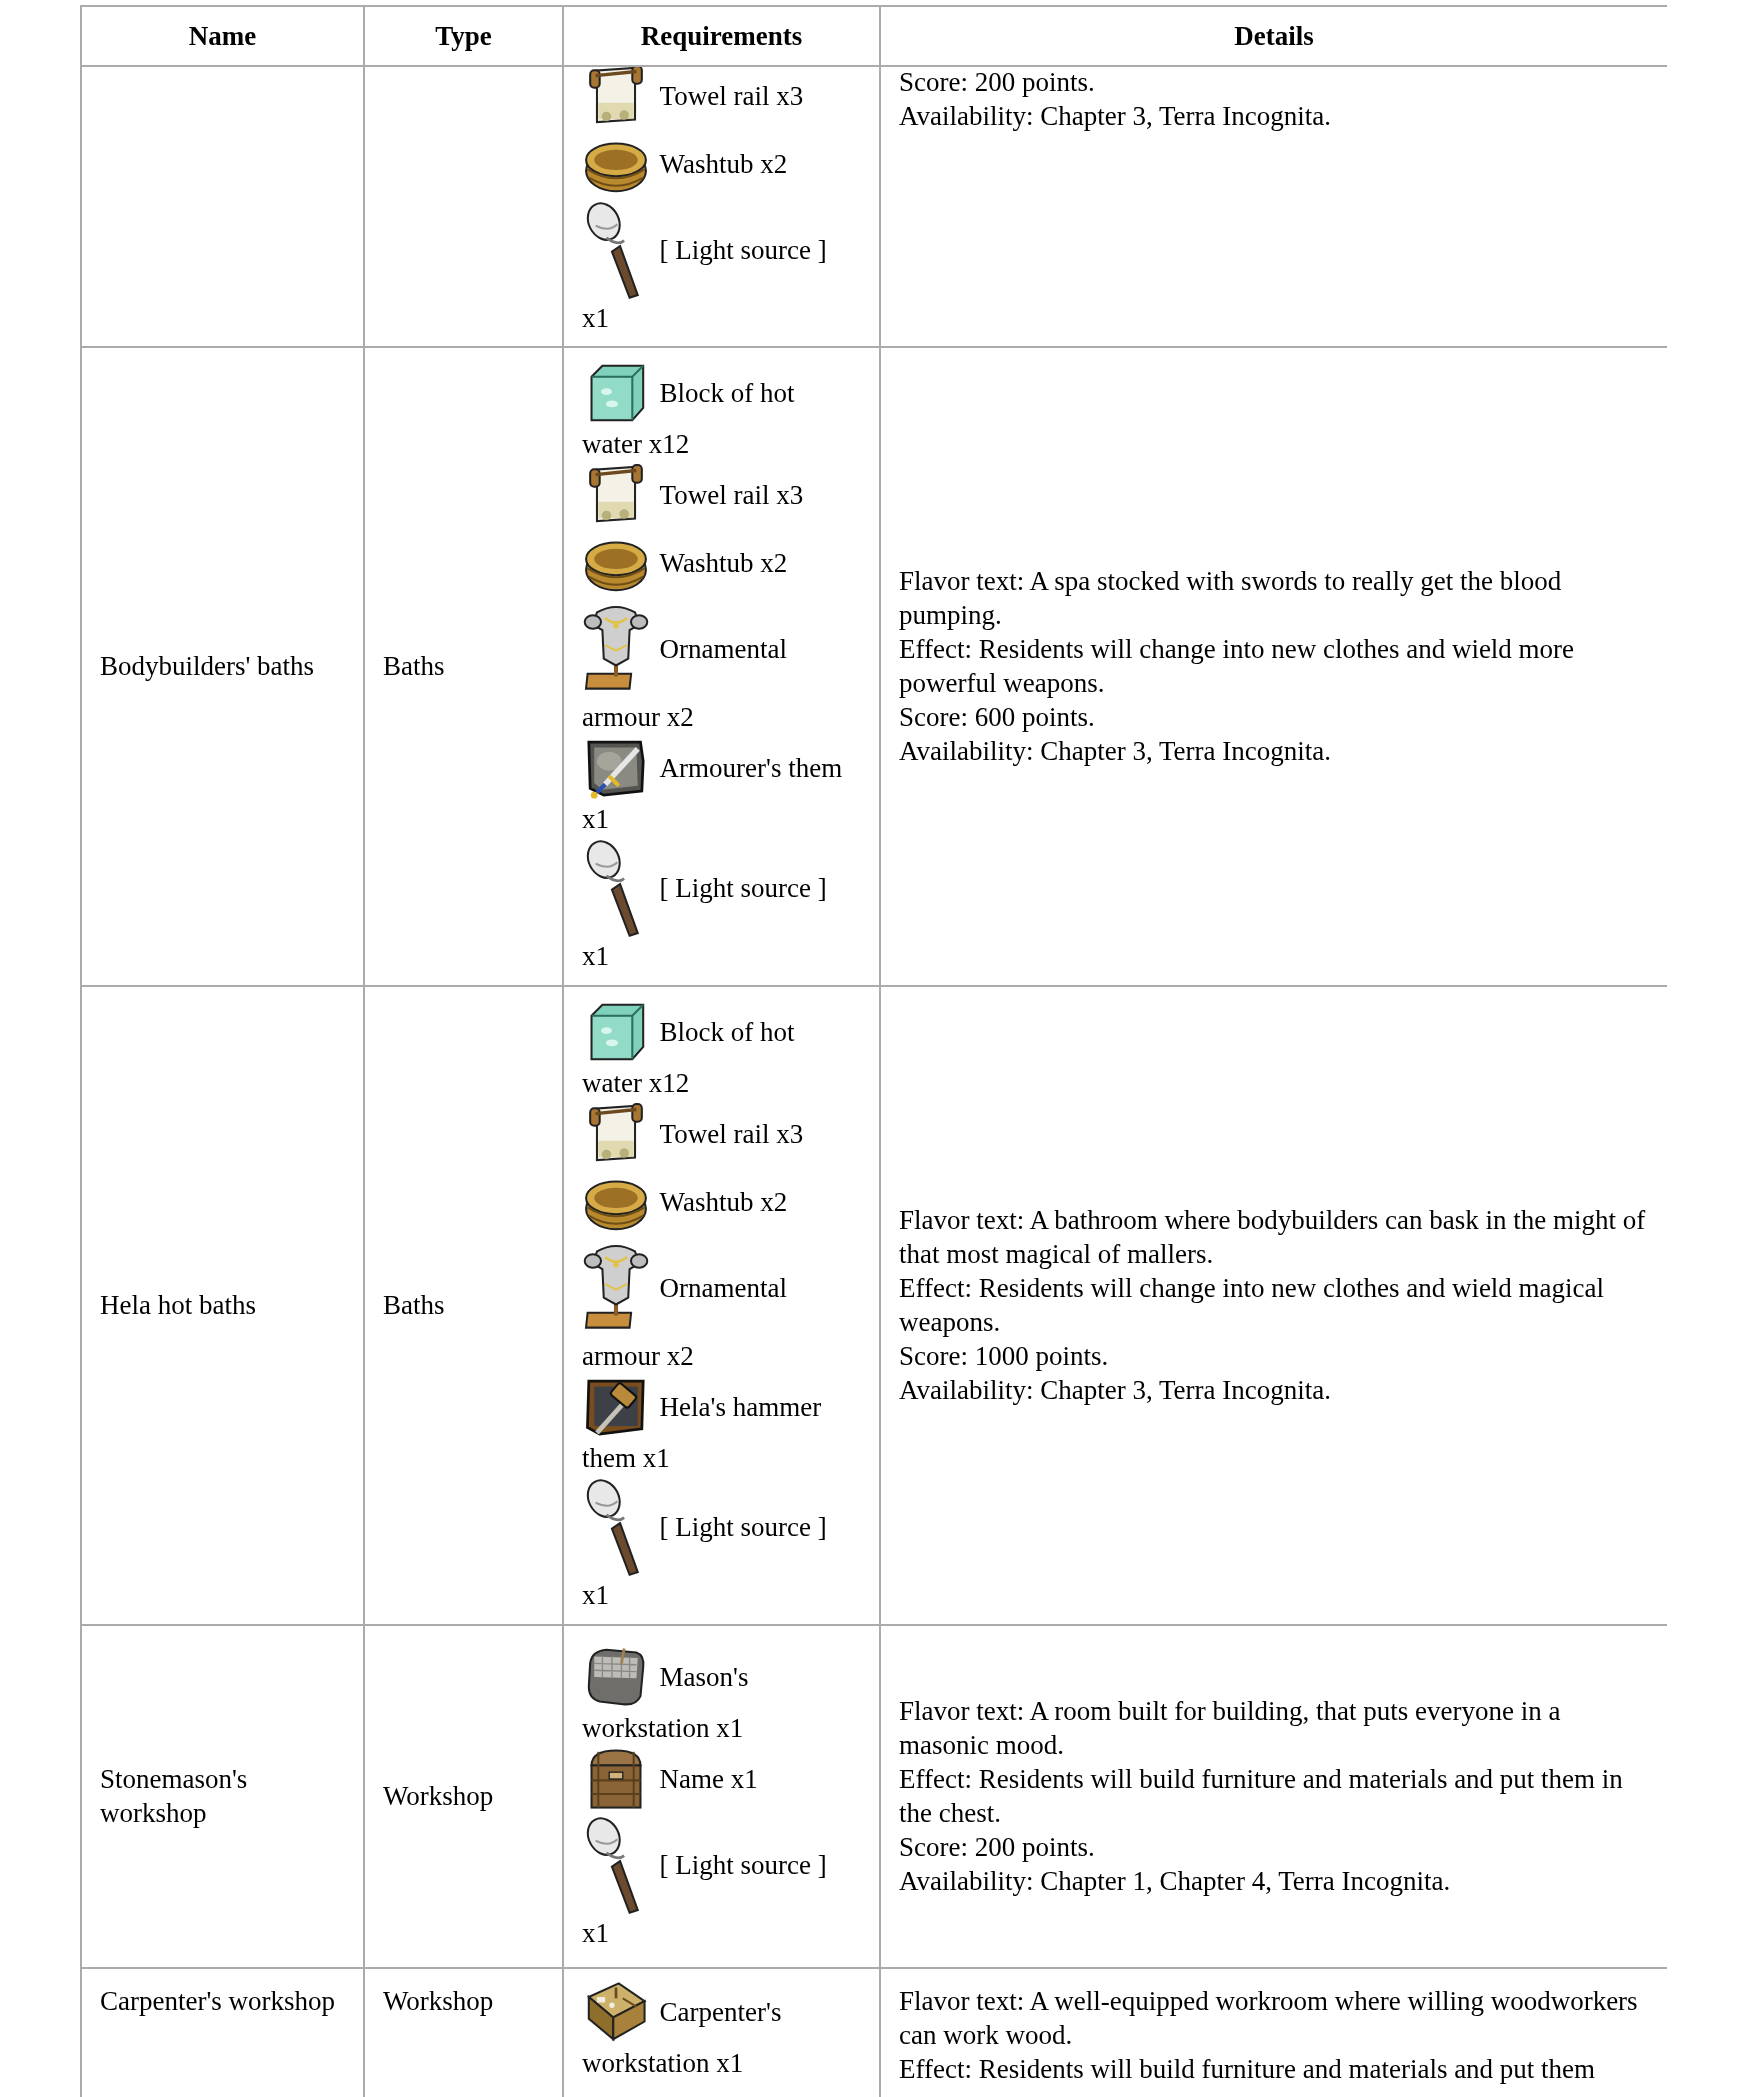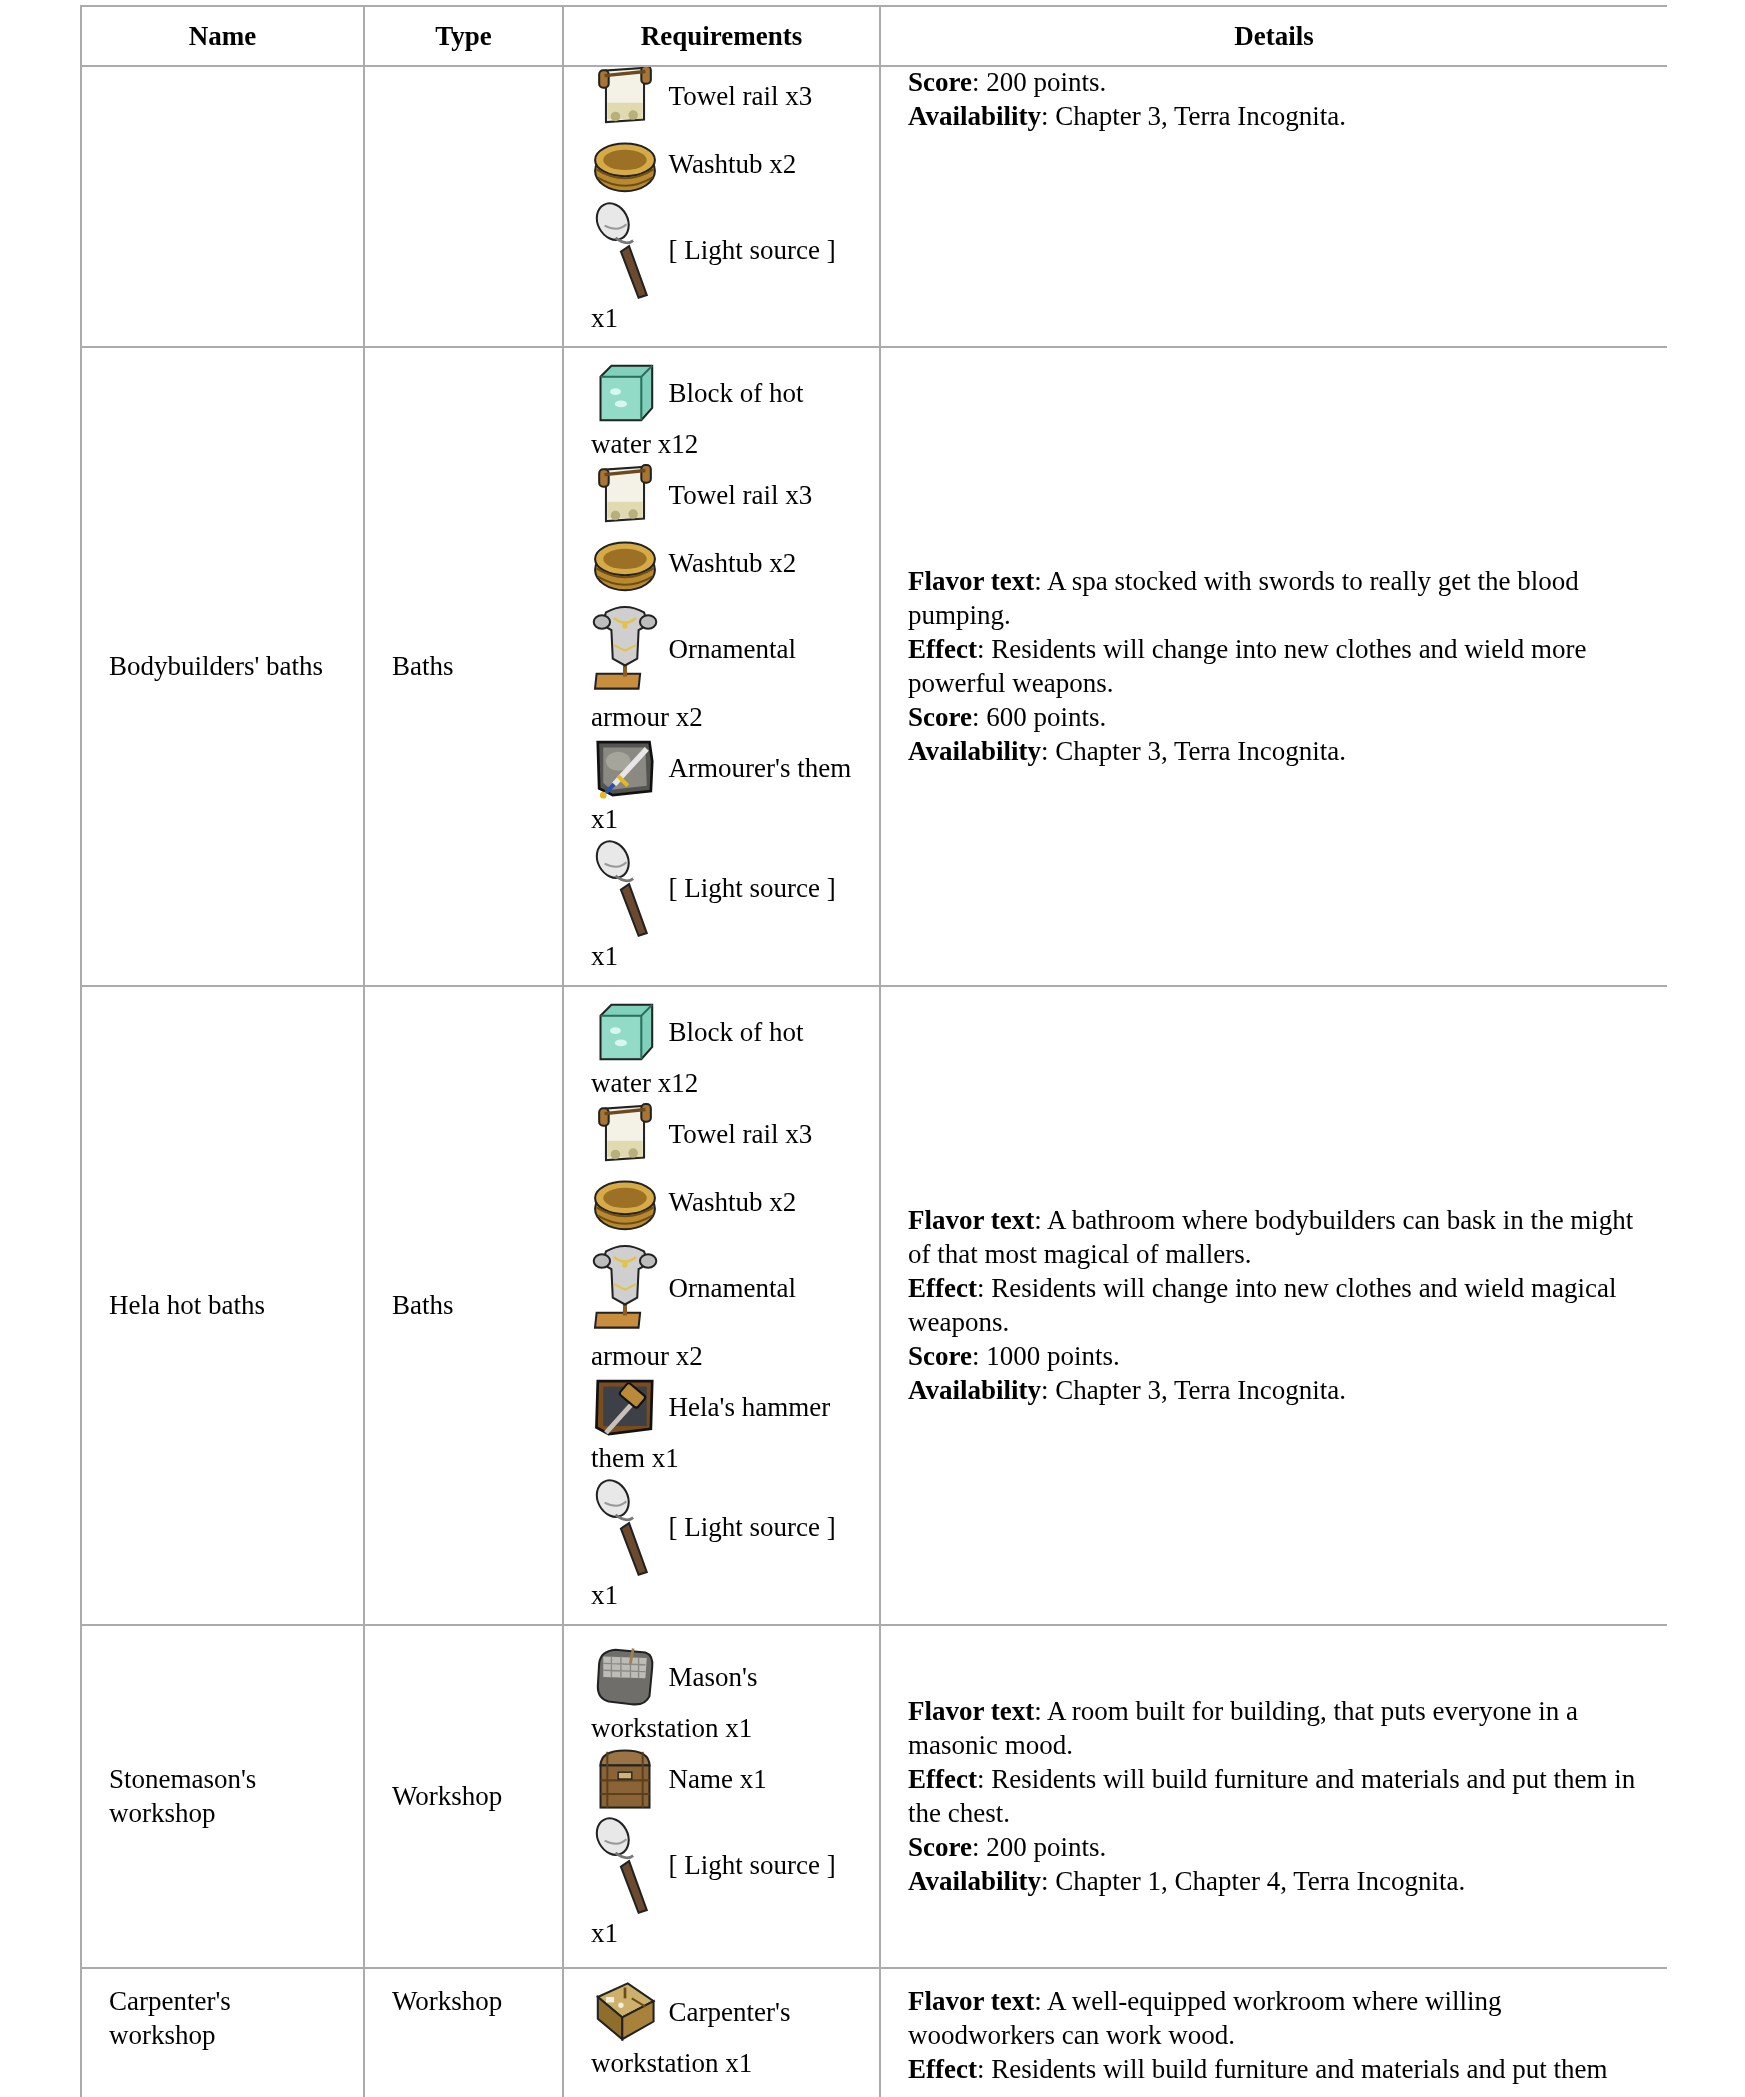--- a/index.html
+++ b/index.html
@@ -29,21 +29,21 @@
     width: 1587px;
     font-size: 27px;
     line-height: 34px;
   }
   table.rooms col.c-name { width: 283px; }
   table.rooms col.c-type { width: 199px; }
   table.rooms col.c-req  { width: 317px; }
   table.rooms col.c-det  { width: 788px; }
   table.rooms th, table.rooms td {
     border: 2.7px solid #ababab;
-    padding: 0 27px;
+    padding: 0 18px;
     vertical-align: middle;
     text-align: left;
     box-sizing: border-box;
   }
   table.rooms thead th {
     height: 60px;
     font-weight: bold;
     text-align: center;
     background: #ffffff;
     font-size: 27px;
@@ -74,21 +74,21 @@
     display: inline-block;
     width: 68px;
     height: 68px;
     vertical-align: middle;
     margin-right: 9.6px;
   }
   .req-item .icon svg { width: 68px; height: 68px; display: block; }
   .req-item.tall .icon { height: 103px; }
   .req-item.tall .icon svg { height: 103px; }
   .req-item .label { vertical-align: middle; }
-  .detail-line b { font-weight: bold; }
+  .detail-line b { font-weight: normal; }
   .detail-line { display: block; }
 </style>
 </head>
 <body>
 
 <svg width="0" height="0" style="position:absolute">
   <defs>
     <symbol id="sym-towel" viewBox="0 0 100 100">
       <rect x="22" y="14" width="56" height="76" fill="#f4f1e6" stroke="#222" stroke-width="3" transform="skewY(-4)"></rect>
       <rect x="24" y="60" width="52" height="24" fill="#d8cf98" opacity="0.7"></rect>

